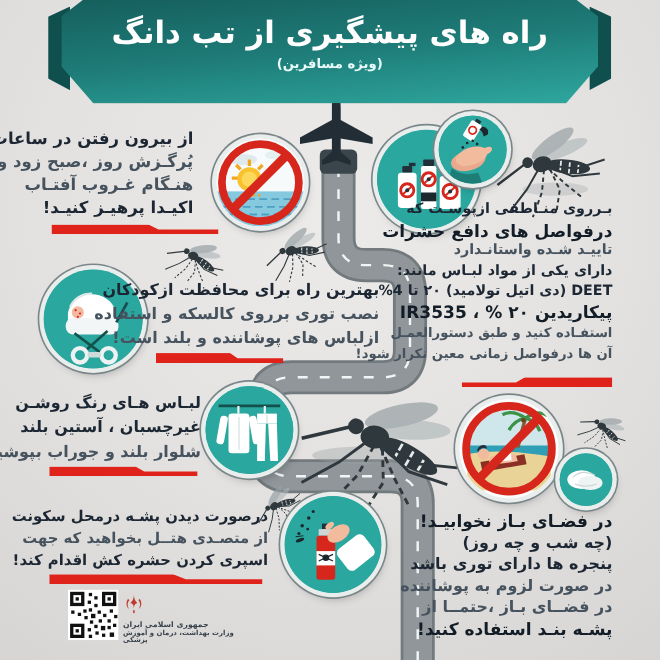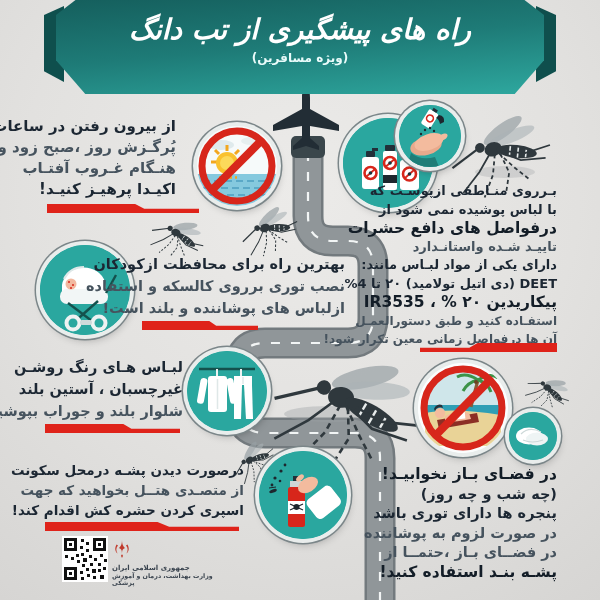--- a/index.html
+++ b/index.html
@@ -8,21 +8,21 @@
     background:radial-gradient(circle at 50% 32%, #ecebe9 0%, #e2e1df 55%, #d6d5d3 100%);}
   
   .banner-wrap{position:absolute;left:44px;top:0;width:512px;height:94px;z-index:6;}
   .fold{position:absolute;top:6px;width:20px;height:76px;background:#0f4f4d;}
   .fold-l{left:0;clip-path:polygon(0 12%,100% 0,100% 100%,0 86%);}
   .fold-r{right:0;clip-path:polygon(0 0,100% 12%,100% 86%,0 100%);}
   .banner{position:absolute;left:12px;top:0;width:488px;height:94px;
     background:linear-gradient(175deg,#155f5d 0%,#1e7b77 48%,#2ea89f 100%);
     clip-path:polygon(4% 0,96% 0,100% 16%,100% 64%,94% 100%,6% 100%,0 64%,0 16%);
     box-shadow:0 3px 6px rgba(0,0,0,.25);}
-  .title{margin-top:13px;text-align:center;color:#ffffff;font-size:28px;font-weight:bold;letter-spacing:0;font-style:italic;}
+  .title{margin-top:13px;text-align:center;color:#ffffff;font-size:28px;font-weight:bold;letter-spacing:0;}
   .subtitle{text-align:center;color:#e9fbfa;font-size:12px;font-weight:bold;margin-top:5px;}
   
   svg.art{position:absolute;left:0;top:0;z-index:2;}
   
   .circ{position:absolute;border-radius:50%;background:#2aa79f;overflow:hidden;z-index:3;
     box-shadow:0 0 0 4px #e9edec, 0 0 0 5.5px #7b8689, 2px 5px 9px rgba(0,0,0,.28);}
   .circ.white{background:#fbfdfd;}
   .circ svg{display:block;width:100%;height:100%;}
   
   .blk{position:absolute;z-index:4;color:#2a3843;text-align:right;}
@@ -307,21 +307,20 @@
 
   <div class="blk" id="blk-l1">
     <div class="ln b">از بیرون رفتن در ساعات</div>
     <div class="ln m">پُرگـزش روز ،صبح زود و</div>
     <div class="ln m">هنـگام غـروب آفتـاب</div>
     <div class="ln b">اکیـدا پرهیـز کنیـد!</div>
   </div>
 
   <div class="blk" id="blk-r1">
     <div class="ln b">بـرروی منـاطقی ازپوسـت که</div>
-    <div class="ln b">با لباس پوشیده نمی شود از</div>
     <div class="ln xb">درفواصل های دافع حشرات</div>
     <div class="ln m">تاییـد شـده واستانـدارد</div>
     <div class="ln b">دارای یکی از مواد لبـاس مانند:</div>
     <div class="ln b">DEET (دی اتیل تولامید) ۲۰ تا 4%</div>
     <div class="ln xb">پیکاریدین ۲۰ % ، IR3535</div>
     <div class="ln m sm">استفـاده کنید و طبق دستورالعمـل</div>
     <div class="ln m sm">آن ها درفواصل زمانی معین تکرار شود!</div>
   </div>
 
   <div class="blk" id="blk-l2">

